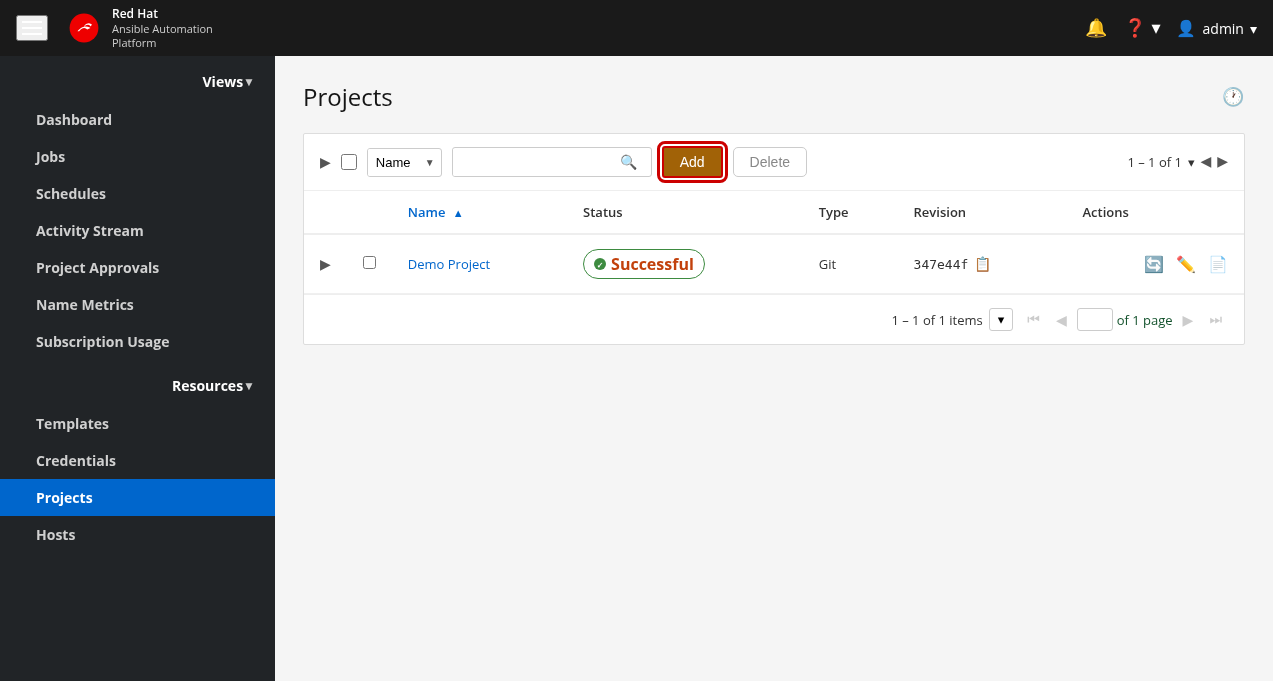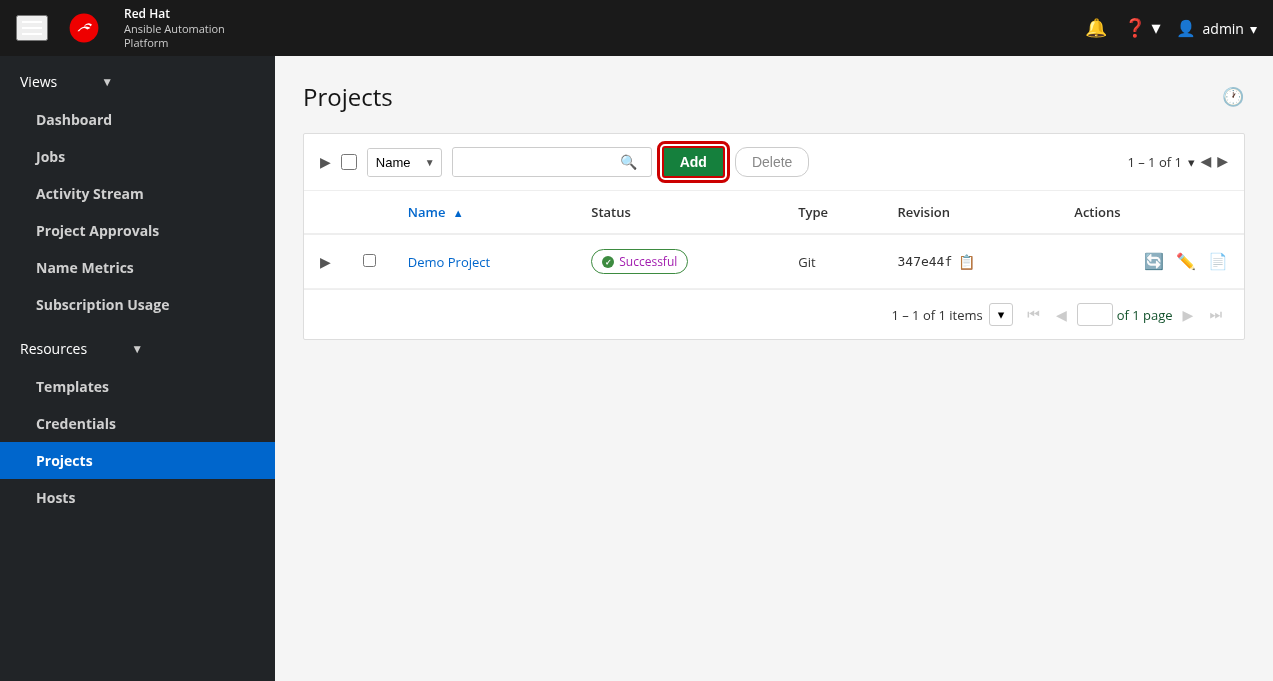--- a/index.html
+++ b/index.html
@@ -26,21 +26,21 @@
     }
     .navbar-hamburger span {
       display: block;
       width: 20px;
       height: 2px;
       background: #fff;
     }
     .navbar-logo {
       display: flex;
       align-items: center;
-      gap: 24px;
+      gap: 12px;
       margin-left: 8px;
     }
     .navbar-logo-icon {
       width: 32px;
       height: 32px;
     }
     .navbar-logo-text {
       color: #fff;
       font-size: 12px;
       line-height: 1.3;
@@ -92,27 +92,26 @@
       color: #fff;
       overflow-y: auto;
       flex-shrink: 0;
     }
     .sidebar-section {
       padding: 0;
     }
     .sidebar-section-header {
       display: flex;
       align-items: center;
-      justify-content: flex-start;
+      justify-content: flex-end;
       padding: 16px 20px 10px 20px;
       color: #fff;
       font-size: 14px;
-      font-weight: 400;
-      cursor: pointer;
-      gap: 44px;
+      font-weight: 700;
+      cursor: pointer;
     }
     .sidebar-chevron {
       font-size: 12px;
       color: #ccc;
     }
     .sidebar-item {
       display: flex;
       align-items: center;
       padding: 9px 20px 9px 36px;
       color: #d0d0d0;
@@ -218,36 +217,36 @@
     }
     .search-icon-btn {
       background: none;
       border: none;
       padding: 6px 8px;
       cursor: pointer;
       color: #555;
       font-size: 14px;
     }
     .add-btn {
-      background: #15803d;
+      background: #a16207;
       color: #fff;
       border: 2px solid #c00;
       border-radius: 3px;
       padding: 6px 16px;
       font-size: 14px;
       cursor: pointer;
-      font-weight: 700;
+      font-weight: 400;
       outline: 3px solid #c00;
       outline-offset: 2px;
     }
     .delete-btn {
       background: #fff;
       color: #333;
       border: 1px solid #ccc;
-      border-radius: 12px;
+      border-radius: 5px;
       padding: 6px 16px;
       font-size: 14px;
       cursor: pointer;
       color: #888;
     }
     .toolbar-spacer { flex: 1; }
     .pagination-info {
       font-size: 13px;
       color: #333;
       display: flex;
@@ -308,23 +307,23 @@
     }
 
     .status-badge {
       display: inline-flex;
       align-items: center;
       gap: 5px;
       background: #fff;
       border: 1px solid #3d8b40;
       border-radius: 20px;
       padding: 3px 10px;
-      font-size: 12px;
-      color: #a21caf;
-      font-weight: 400;
+      font-size: 16px;
+      color: #c2410c;
+      font-weight: 700;
     }
     .status-dot {
       width: 12px;
       height: 12px;
       border-radius: 50%;
       background: #3d8b40;
       display: inline-flex;
       align-items: center;
       justify-content: center;
     }
@@ -464,20 +463,23 @@
     <div class="sidebar-section">
       <div class="sidebar-section-header">
         <span>Views</span>
         <span class="sidebar-chevron">▼</span>
       </div>
       <div class="sidebar-item">
         <span>Dashboard</span>
       </div>
       <div class="sidebar-item">
         <span>Jobs</span>
+      </div>
+      <div class="sidebar-item">
+        <span>Schedules</span>
       </div>
       <div class="sidebar-item">
         <span>Activity Stream</span>
       </div>
       <div class="sidebar-item">
         <span>Project Approvals</span>
       </div>
       <div class="sidebar-item">
         <span>Name Metrics</span>
       </div>

